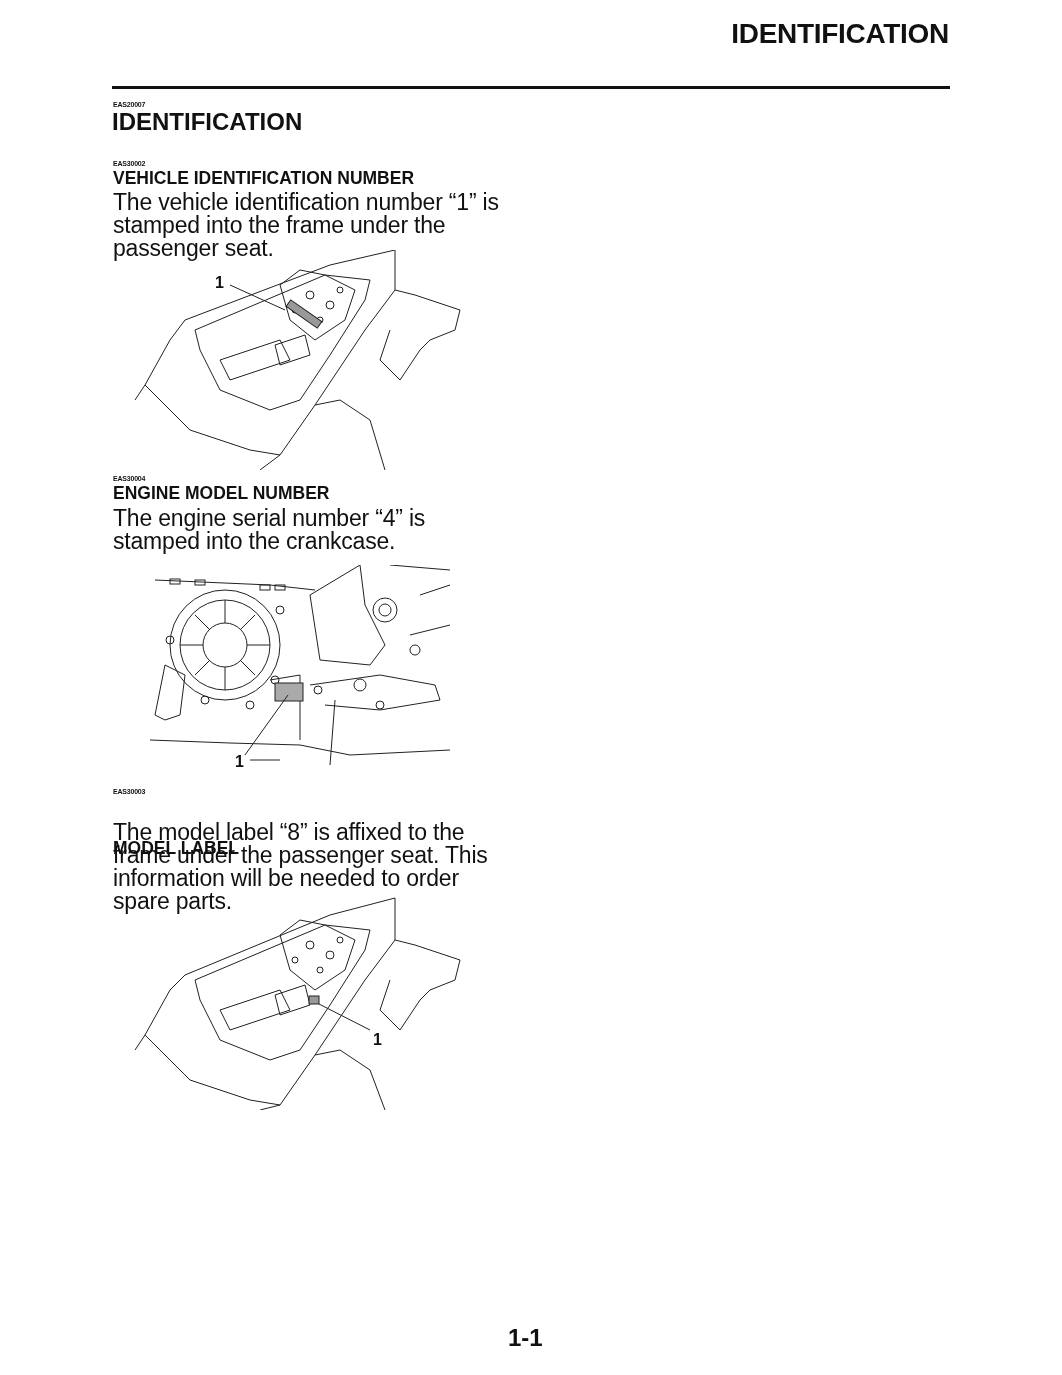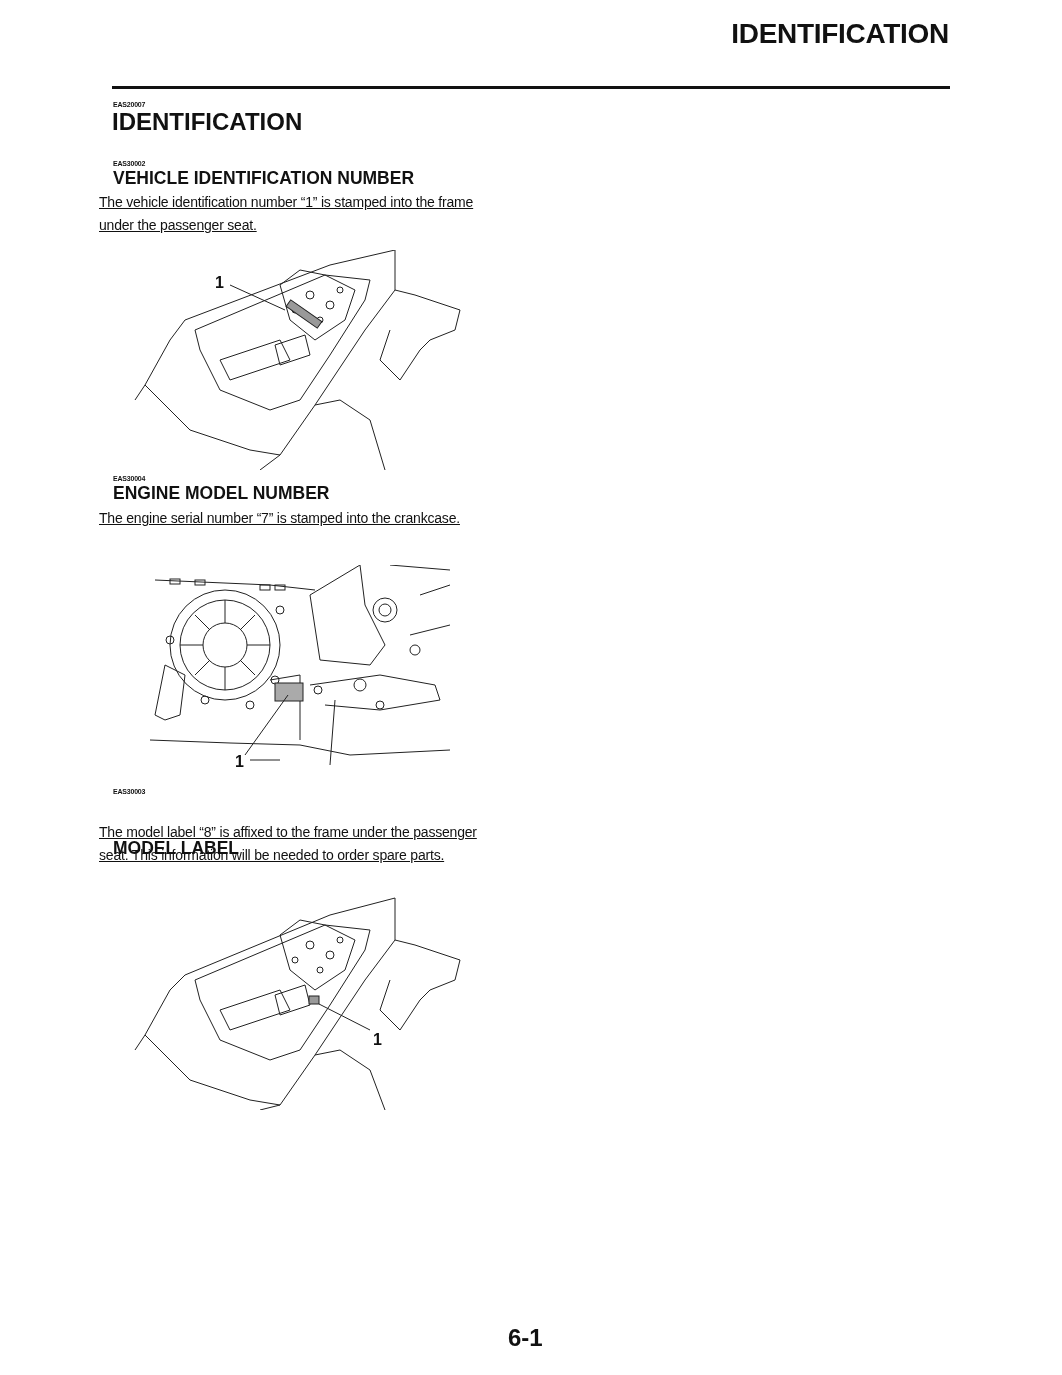--- a/index.html
+++ b/index.html
@@ -3,21 +3,21 @@
 <meta charset="utf-8">
 <style>
   html, body { margin:0; padding:0; background:#ffffff; }
   body { width:1062px; height:1375px; position:relative; overflow:hidden;
          font-family:"Liberation Sans", sans-serif; color:#111; }
   .header-title { position:absolute; right:113px; top:18px; font-size:28px; font-weight:bold; letter-spacing:-0.3px; }
   .header-rule { position:absolute; left:112px; top:86px; width:838px; height:3px; background:#111; }
   .code { position:absolute; left:113px; font-size:7px; font-weight:bold; letter-spacing:-0.2px; }
   .main-title { position:absolute; left:112px; top:108px; font-size:24px; font-weight:bold; }
   .sec-title { position:absolute; left:113px; font-size:17.5px; font-weight:bold; }
-  .body-text { position:absolute; left:99px; width:400px; font-size:14px; line-height:23px; letter-spacing:-0.2px;text-decoration:underline; }
+  .body-text { position:absolute; left:113px; width:400px; font-size:23px; line-height:23px; letter-spacing:-0.2px; }
   .figure { position:absolute; }
   .figure svg { display:block; }
   .page-num { position:absolute; left:508px; top:1324px; font-size:24px; font-weight:bold; }
 </style>
 </head>
 <body>
 
 <div>
   <div class="header-title">IDENTIFICATION</div>
   <div class="header-rule"></div>
@@ -45,21 +45,21 @@
     <path d="M15 135 L5 150 M265 40 L285 45 L300 50 L330 60 L325 80 L300 90 L290 100 L270 130 L250 110 L260 80"></path>
     <path d="M150 205 L130 220 M185 155 L210 150 L240 170 L255 220"></path>
     <rect x="155" y="60" width="38" height="8" transform="rotate(35 174 64)" fill="#999" stroke="#222"></rect>
     <line x1="100" y1="35" x2="155" y2="60" stroke="#222"></line>
     <text x="85" y="38" font-family="Liberation Sans, sans-serif" font-size="16" font-weight="bold" fill="#111" stroke="none">1</text>
   </svg>
 </div>
 
 <div class="code" style="top:475px;">EAS30004</div>
 <div class="sec-title" style="top:483px;">ENGINE MODEL NUMBER</div>
-<div class="body-text" style="top:507px;">The engine serial number “7” is stamped into the crankcase.</div>
+<div class="body-text" style="top:507px;">The engine serial number “4” is stamped into the crankcase.</div>
 
 <div class="figure" style="left:150px; top:565px;">
   <svg width="300" height="210" viewBox="0 0 300 210" fill="none" stroke="#222" stroke-width="1">
     <path d="M5 15 L120 20 L165 25"></path>
     <rect x="20" y="14" width="10" height="5"></rect>
       <rect x="45" y="15" width="10" height="5"></rect>
     <rect x="110" y="20" width="10" height="5"></rect>
       <rect x="125" y="20" width="10" height="5"></rect>
     <circle cx="75" cy="80" r="55"></circle>
       <circle cx="75" cy="80" r="45"></circle>
@@ -106,13 +106,13 @@
     <circle cx="210" cy="50" r="3"></circle>
       <circle cx="190" cy="80" r="3"></circle>
     <path d="M15 145 L5 160 M265 50 L285 55 L300 60 L330 70 L325 90 L300 100 L290 110 L270 140 L250 120 L260 90"></path>
     <path d="M150 215 L130 220 M185 165 L210 160 L240 180 L255 220"></path>
     <rect x="179" y="106" width="10" height="8" fill="#999" stroke="#222"></rect>
     <line x1="189" y1="114" x2="240" y2="140" stroke="#222"></line>
     <text x="243" y="155" font-family="Liberation Sans, sans-serif" font-size="16" font-weight="bold" fill="#111" stroke="none">1</text>
   </svg>
 </div>
 
-<div class="page-num">6-1</div>
+<div class="page-num">1-1</div>
 
 </body></html>

